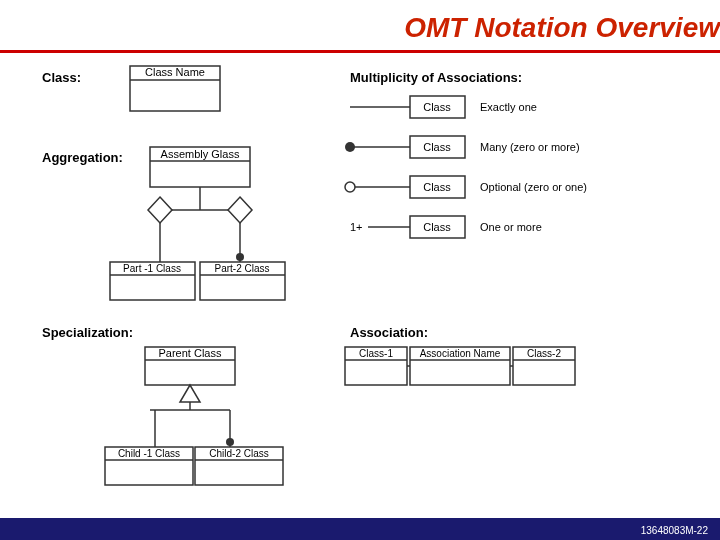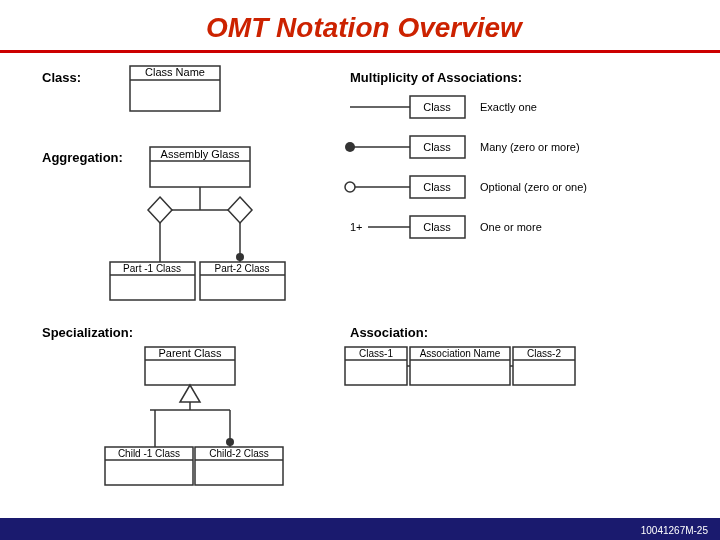--- a/index.html
+++ b/index.html
@@ -8,21 +8,21 @@
       height: 540px;
       background: #fff;
       font-family: Arial, sans-serif;
       font-size: 12px;
       overflow: hidden;
       position: relative;
     }
 
     
     .title-bar {
-      text-align: center;
+      text-align: right;
       padding: 12px 0 6px 8px;
       border-bottom: 3px solid #cc0000;
     }
     .title-text {
       font-size: 28px;
       font-style: italic;
       font-weight: bold;
       color: #cc2200;
       font-family: Arial, sans-serif;
     }
@@ -155,13 +155,13 @@
   <rect x="513" y="295" width="62" height="38" fill="white" stroke="#333" stroke-width="1.5"></rect>
   <line x1="513" y1="308" x2="575" y2="308" stroke="#333" stroke-width="1.5"></line>
   <text x="544" y="305" text-anchor="middle" font-size="10" font-family="Arial">Class-2</text>
 
   <line x1="407" y1="314" x2="410" y2="314" stroke="#333" stroke-width="1.5"></line>
   <line x1="510" y1="314" x2="513" y2="314" stroke="#333" stroke-width="1.5"></line>
 
 </svg>
 
 <div class="footer-bar"></div>
-<span class="footer-text">10041267M-25</span>
+<span class="footer-text">13648083M-22</span>
 
 </body></html>

